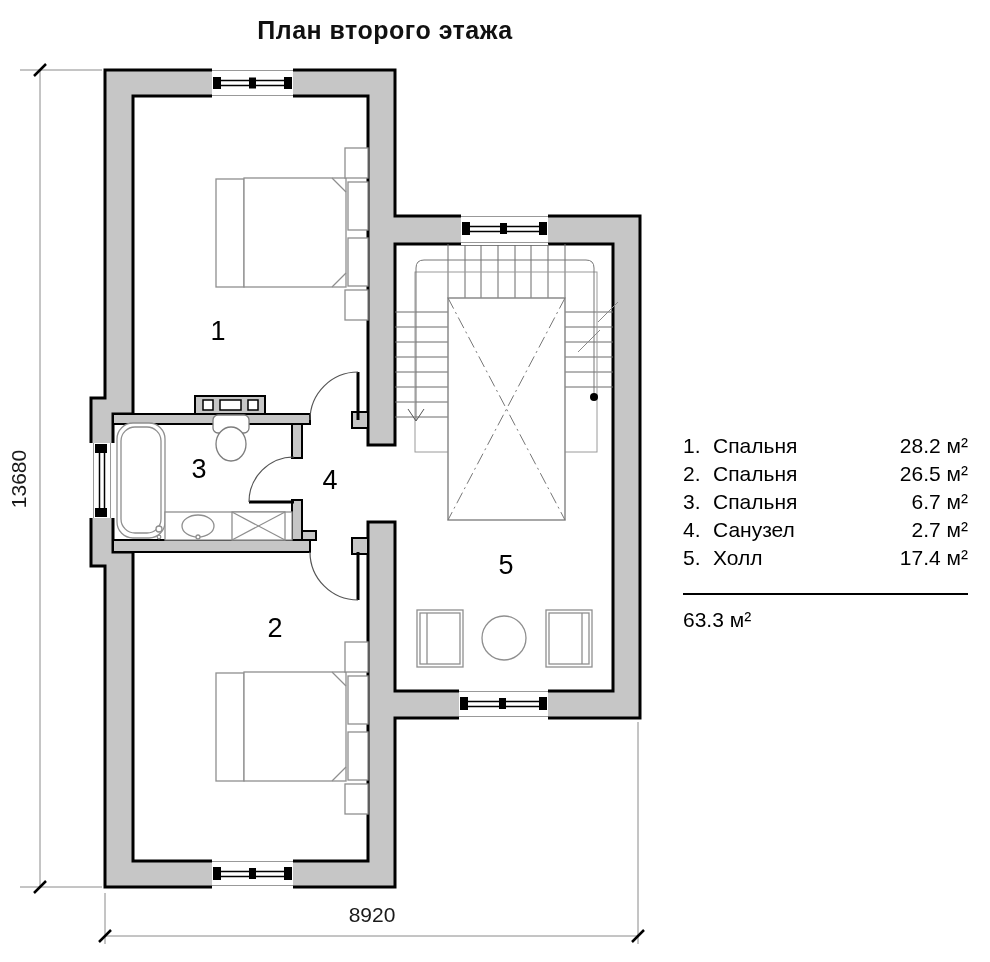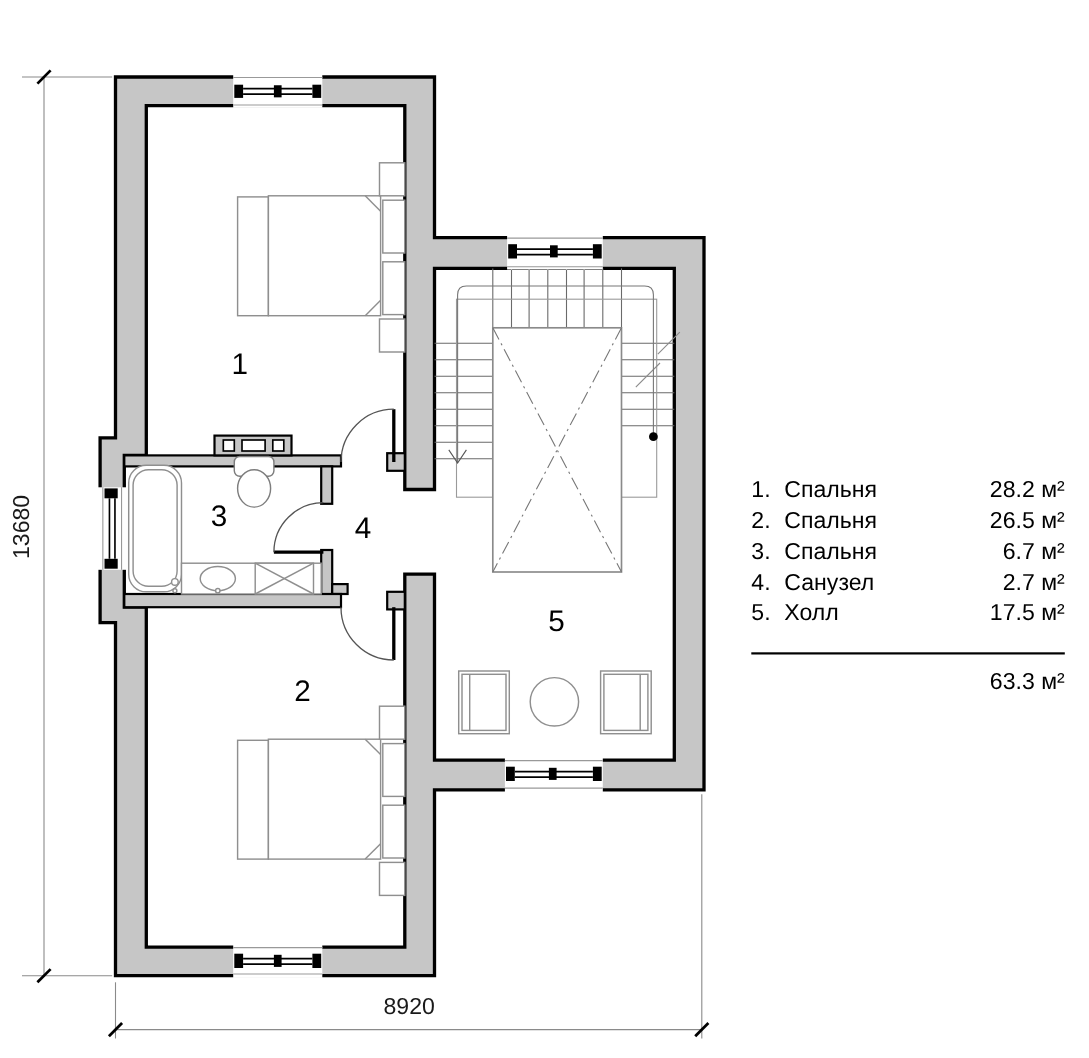--- a/index.html
+++ b/index.html
@@ -6,27 +6,28 @@
   .page{position:relative;width:990px;height:962px;background:#fff;overflow:hidden;
         font-family:"Liberation Sans",sans-serif;}
   .title{position:absolute;left:185px;top:16px;width:400px;text-align:center;
          font-size:25px;font-weight:700;color:#111;letter-spacing:.5px;}
   svg{position:absolute;left:0;top:0;}
   .legend{position:absolute;left:683px;top:432px;width:285px;color:#000;}
   .legend .row{display:flex;height:28px;line-height:28px;font-size:21px;}
   .legend .num{width:30px;}
   .legend .area{margin-left:auto;}
   .legend .rule{margin-top:21px;border-top:2px solid #000;height:0;}
-  .legend .total{margin-top:12px;text-align:right;font-size:21px;line-height:26px;}
+  .legend .total{margin-top:12px;text-align:left;font-size:21px;line-height:26px;}
 </style>
 </head>
 <body>
 
 <div class="page">
 
+  <div class="title">План второго этажа</div>
 
   <svg width="990" height="962" viewBox="0 0 990 962">
 
     <g>
       <path fill-rule="evenodd" fill="#c6c6c6" stroke="#000" stroke-width="3" d="M105,70 H395 V216 H640 V718 H395 V887 H105 V566 H91 V398 H105 Z
            M133,96 H368 V445 H395 V244 H613 V691 H395 V522 H368 V861 H133 V552 H113 V414 H133 Z"></path>
     </g>
 
     <g fill="#c6c6c6" stroke="#000" stroke-width="2">
       <rect x="113" y="414" width="197" height="10"></rect>
@@ -262,19 +263,19 @@
       <span class="area">6.7 м²</span>
     </div>
     <div class="row">
       <span class="num">4.</span>
       <span class="nm">Санузел</span>
       <span class="area">2.7 м²</span>
     </div>
     <div class="row">
       <span class="num">5.</span>
       <span class="nm">Холл</span>
-      <span class="area">17.5 м²</span>
+      <span class="area">17.4 м²</span>
     </div>
     <div class="rule"></div>
     <div class="total">63.3 м²</div>
   </div>
 
 </div>
 
 </body></html>

